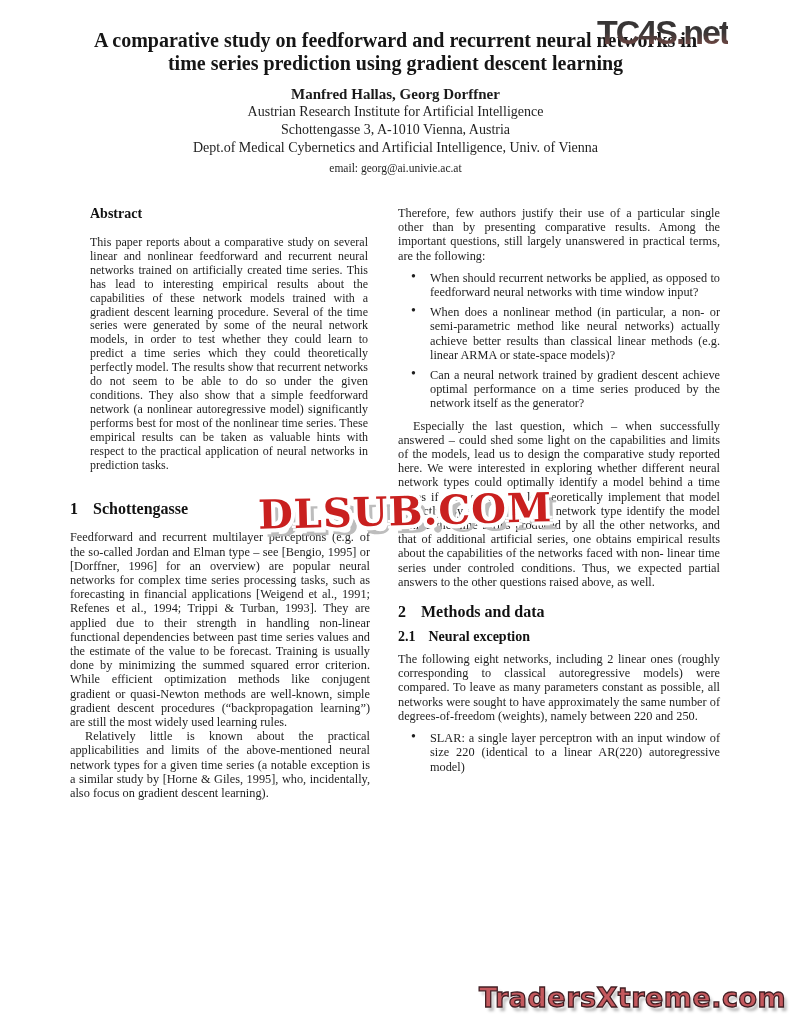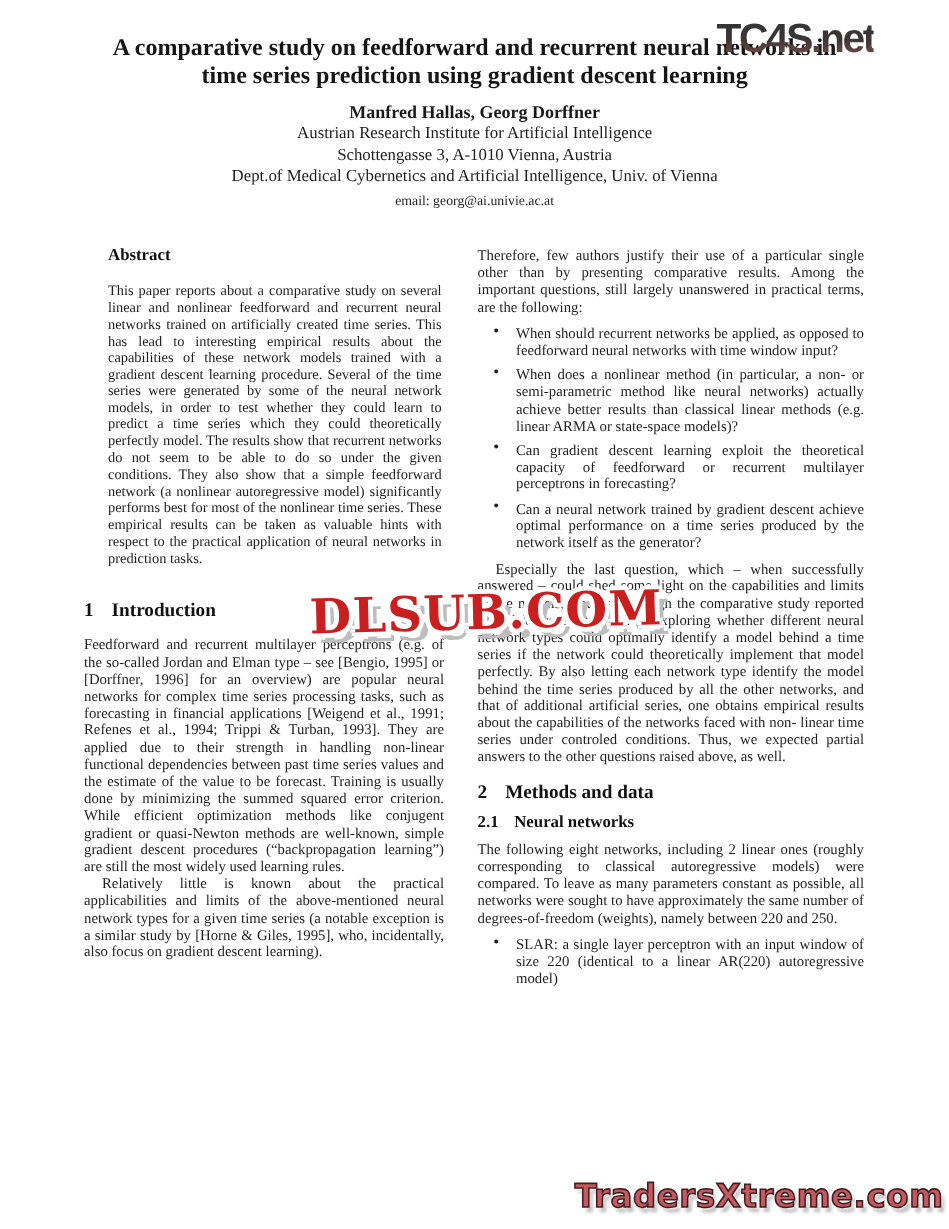--- a/index.html
+++ b/index.html
@@ -77,43 +77,42 @@
     <div class="affil">Schottengasse 3, A-1010 Vienna, Austria</div>
     <div class="affil">Dept.of Medical Cybernetics and Artificial Intelligence, Univ. of Vienna</div>
     <div class="email">email: georg@ai.univie.ac.at</div>
   </div>
 
   <div class="col col-left">
     <div class="abstract-heading">Abstract</div>
     <p class="abstract-body">This paper reports about a comparative study on several linear and nonlinear feedforward and recurrent neural networks trained on artificially created time series. This has lead to interesting empirical results about the capabilities of these network models trained with a gradient descent learning procedure. Several of the time series were generated by some of the neural network models, in order to test whether they could learn to predict a time series which they could theoretically perfectly model. The results show that recurrent networks do not seem to be able to do so under the given conditions. They also show that a simple feedforward network (a nonlinear autoregressive model) significantly performs best for most of the nonlinear time series. These empirical results can be taken as valuable hints with respect to the practical application of neural networks in prediction tasks.</p>
 
     <h2 class="section">
-      <span class="secnum">1</span><span>Introduction</span>
+      <span class="secnum">1</span><span>Schottengasse</span>
     </h2>
     <p class="body">Feedforward and recurrent multilayer perceptrons (e.g. of the so-called Jordan and Elman type – see [Bengio, 1995] or [Dorffner, 1996] for an overview) are popular neural networks for complex time series processing tasks, such as forecasting in financial applications [Weigend et al., 1991; Refenes et al., 1994; Trippi &amp; Turban, 1993]. They are applied due to their strength in handling non-linear functional dependencies between past time series values and the estimate of the value to be forecast. Training is usually done by minimizing the summed squared error criterion. While efficient optimization methods like conjugent gradient or quasi-Newton methods are well-known, simple gradient descent procedures (“backpropagation learning”) are still the most widely used learning rules.</p>
     <p class="body indent">Relatively little is known about the practical applicabilities and limits of the above-mentioned neural network types for a given time series (a notable exception is a similar study by [Horne &amp; Giles, 1995], who, incidentally, also focus on gradient descent learning).</p>
   </div>
 
   <div class="col col-right">
     <p class="body">Therefore, few authors justify their use of a particular single other than by presenting comparative results. Among the important questions, still largely unanswered in practical terms, are the following:</p>
 
     <ul class="bullets">
       <li>When should recurrent networks be applied, as opposed to feedforward neural networks with time window input?</li>
       <li>When does a nonlinear method (in particular, a non- or semi-parametric method like neural networks) actually achieve better results than classical linear methods (e.g. linear ARMA or state-space models)?</li>
-      <li>Can gradient descent learning exploit the theoretical capacity of feedforward or recurrent multilayer perceptrons in forecasting?</li>
       <li>Can a neural network trained by gradient descent achieve optimal performance on a time series produced by the network itself as the generator?</li>
     </ul>
 
     <p class="body indent after-list">Especially the last question, which – when successfully answered – could shed some light on the capabilities and limits of the models, lead us to design the comparative study reported here. We were interested in exploring whether different neural network types could optimally identify a model behind a time series if the network could theoretically implement that model perfectly. By also letting each network type identify the model behind the time series produced by all the other networks, and that of additional artificial series, one obtains empirical results about the capabilities of the networks faced with non- linear time series under controled conditions. Thus, we expected partial answers to the other questions raised above, as well.</p>
 
     <h2 class="section">
       <span class="secnum">2</span><span>Methods and data</span>
     </h2>
     <h3 class="subsection">
-      <span class="secnum">2.1</span><span>Neural networks</span>
+      <span class="secnum">2.1</span><span>Neural exception</span>
     </h3>
     <p class="body">The following eight networks, including 2 linear ones (roughly corresponding to classical autoregressive models) were compared. To leave as many parameters constant as possible, all networks were sought to have approximately the same number of degrees-of-freedom (weights), namely between 220 and 250.</p>
 
     <ul class="bullets">
       <li>SLAR: a single layer perceptron with an input window of size 220 (identical to a linear AR(220) autoregressive model)</li>
     </ul>
   </div>
 
   <div class="wm wm-tc4s">TC4S.net</div>
   <div class="wm wm-dlsub">DLSUB.COM</div>

